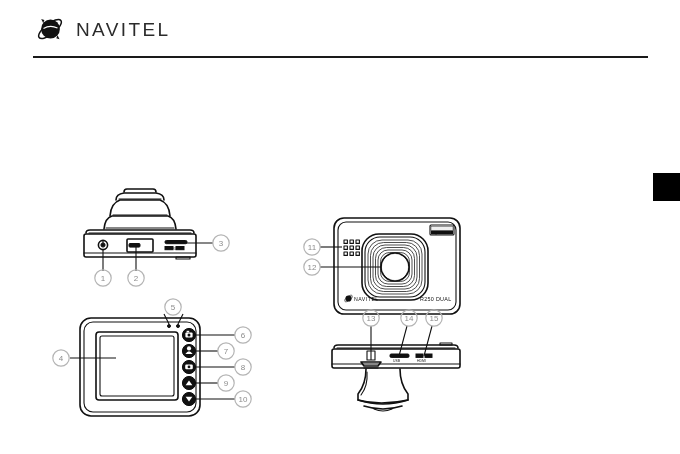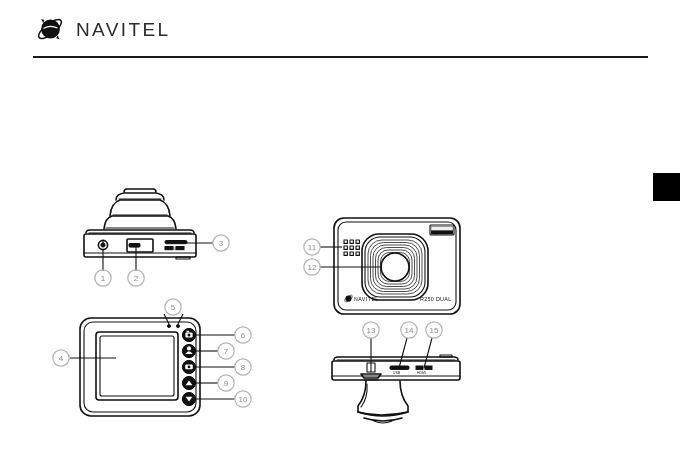--- a/index.html
+++ b/index.html
@@ -23,21 +23,21 @@
   
   .edge-tab{position:absolute;right:0;top:173px;width:27px;height:28px;background:#000000;}
 
   
   .fig{position:absolute;}
   .fig svg{display:block;overflow:visible;}
 
   .fig-topview{left:80px;top:186px;}
   .fig-rearview{left:52px;top:312px;}
   .fig-frontview{left:308px;top:212px;}
-  .fig-bottomview{left:320px;top:324px;}
+  .fig-bottomview{left:320px;top:312px;}
 
   
   .ln{fill:none;stroke:#111111;stroke-width:1.6;stroke-linejoin:round;stroke-linecap:round;}
   .ln-thin{fill:none;stroke:#111111;stroke-width:1.1;stroke-linejoin:round;stroke-linecap:round;}
   .ln-hair{fill:none;stroke:#222;stroke-width:0.8;}
   .fill-dark{fill:#111111;stroke:#111111;stroke-width:1;}
   .callout{fill:none;stroke:#b4b4b4;stroke-width:1.2;}
   .leader{fill:none;stroke:#111111;stroke-width:1.1;}
   .callout-num{
     font-family:"Liberation Sans",sans-serif;font-size:8px;fill:#8c8c8c;

